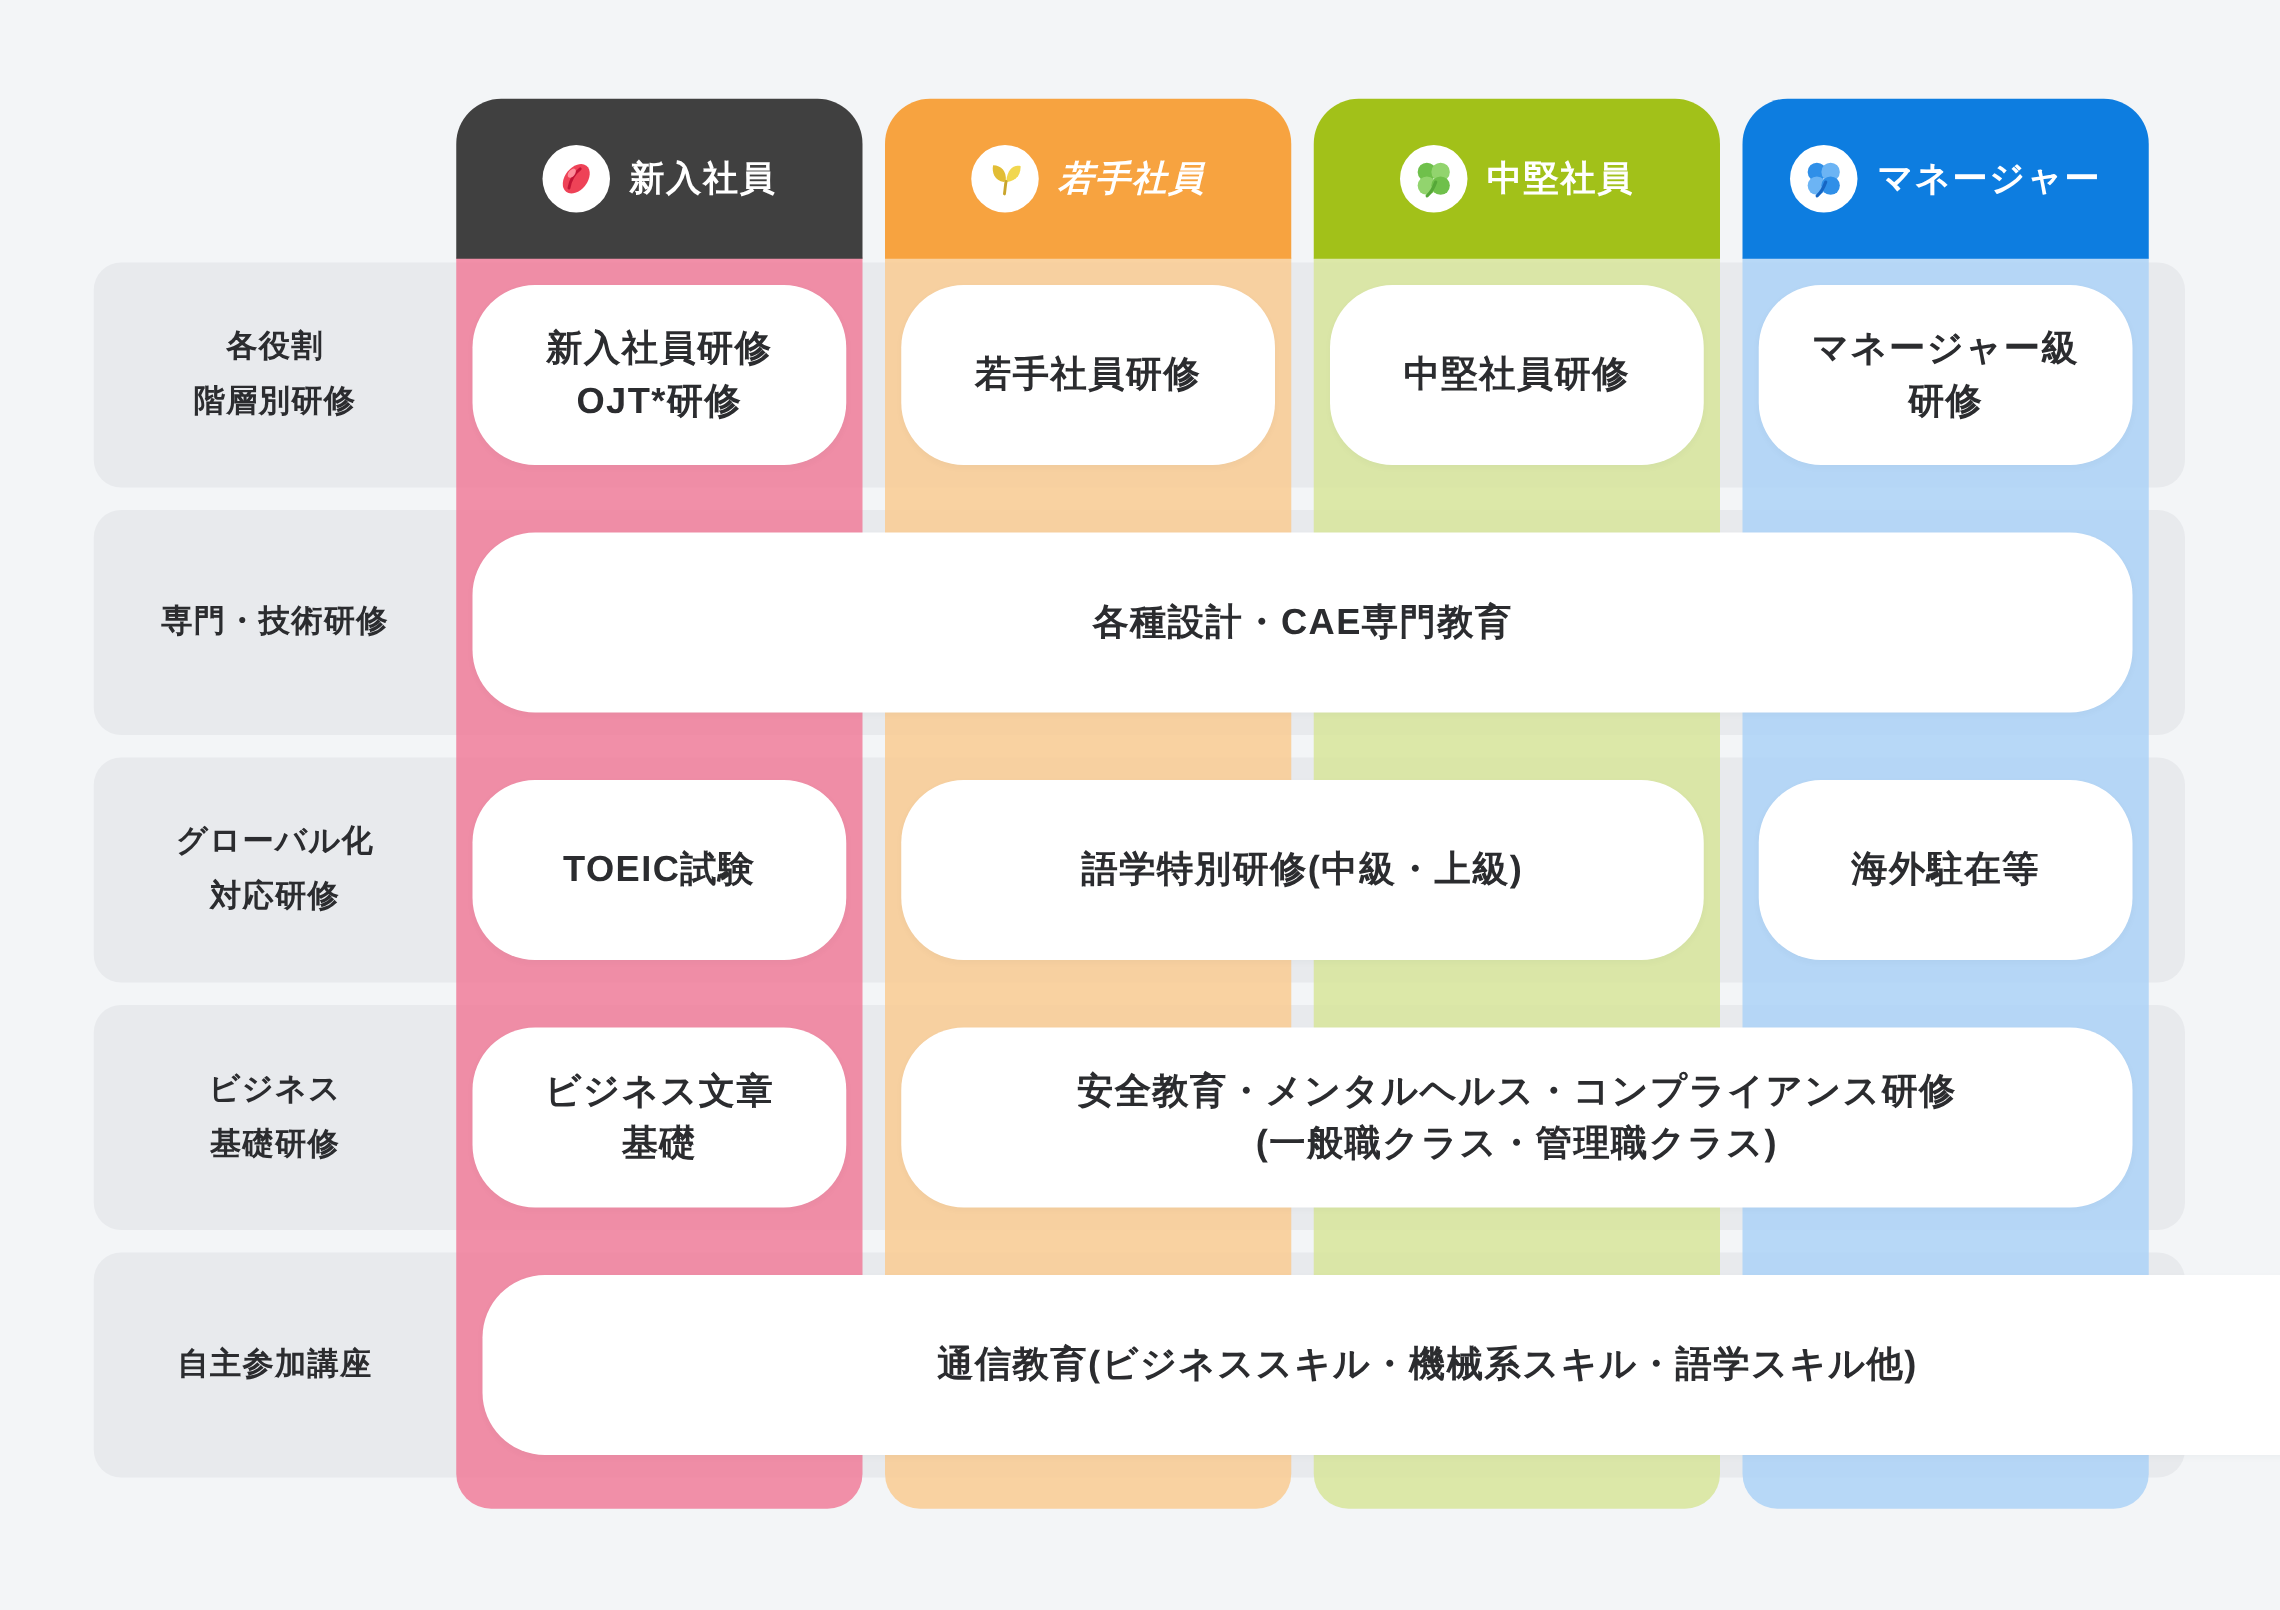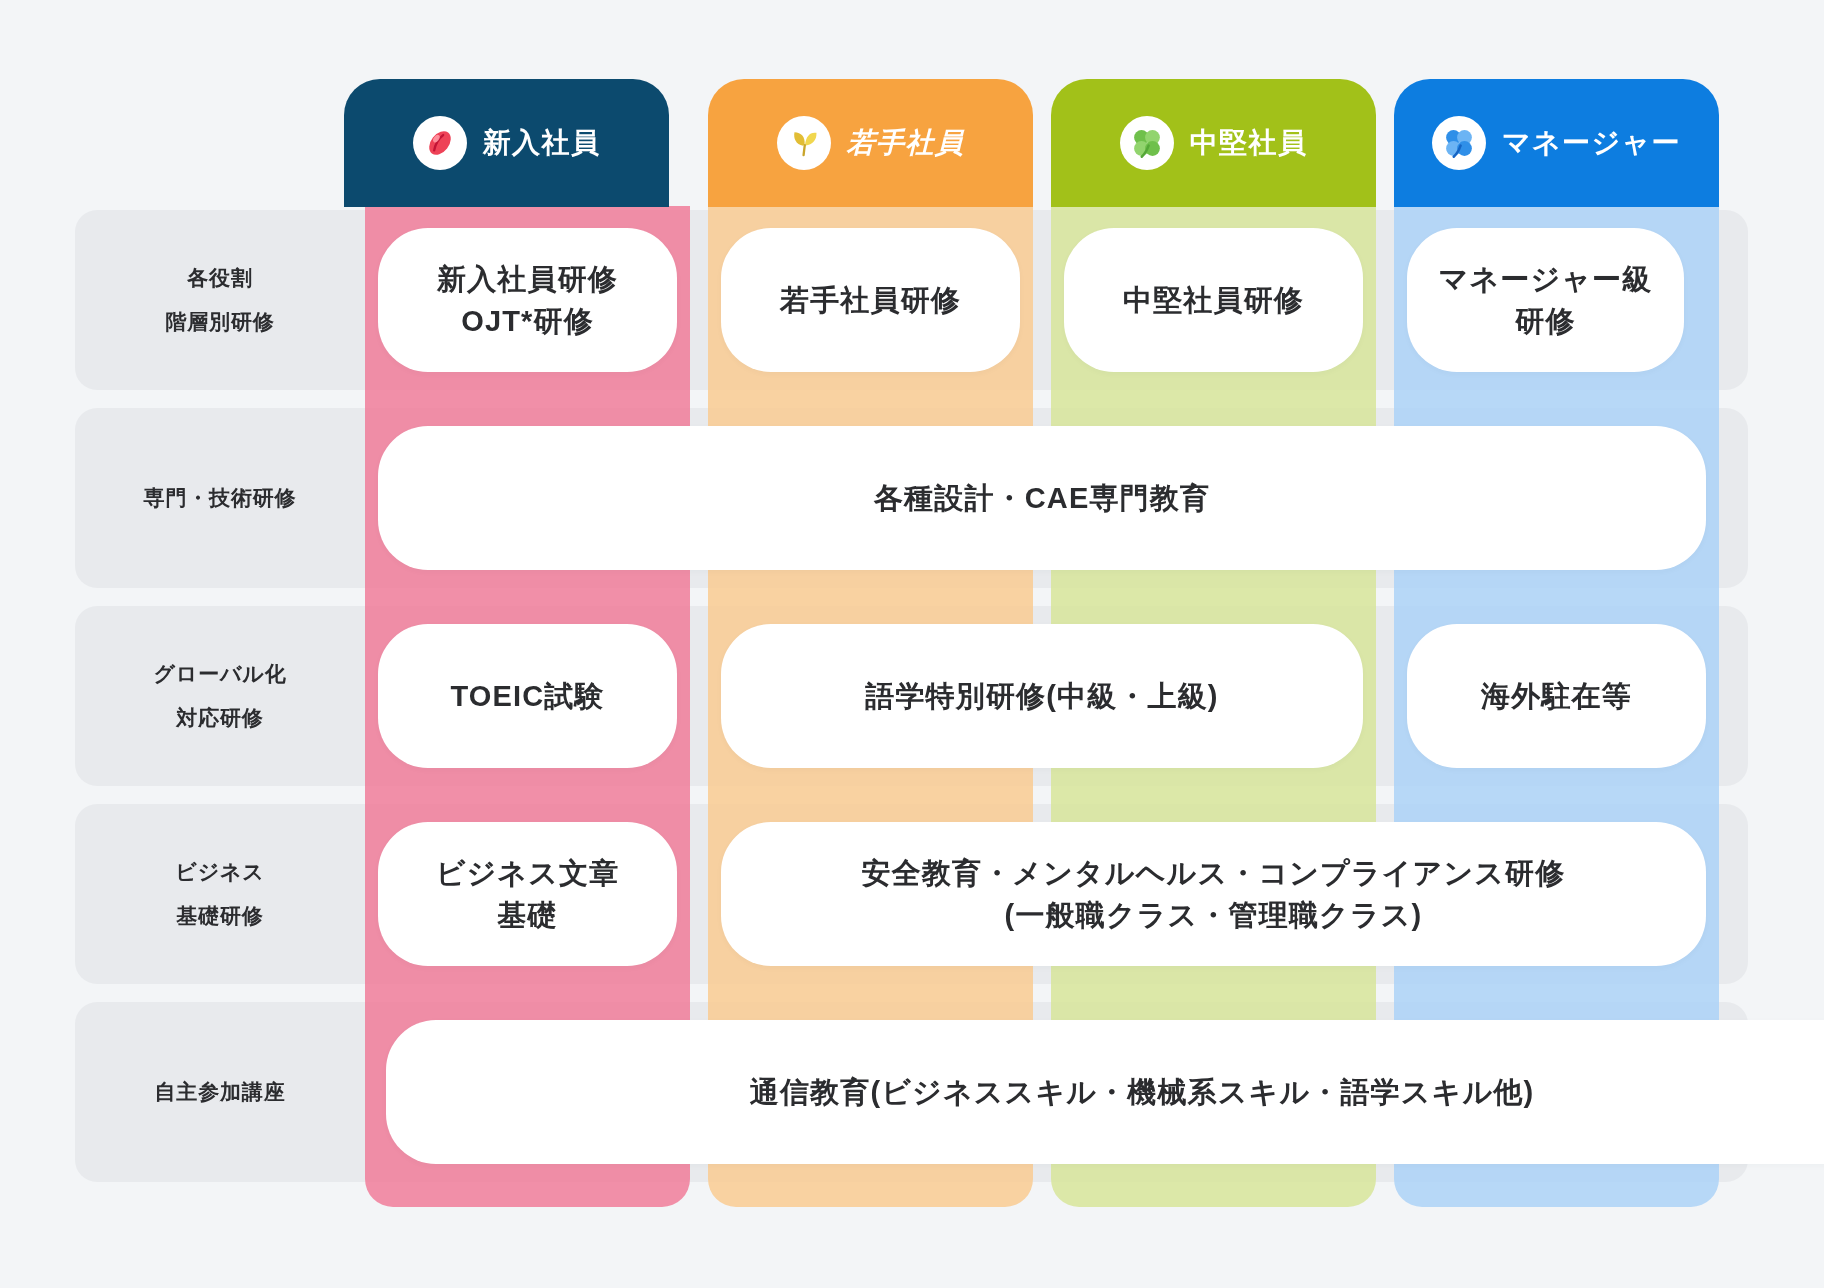--- a/index.html
+++ b/index.html
@@ -15,21 +15,21 @@
   
   .row-band{
     position:absolute;left:75px;width:1673px;height:180px;
     background:var(--row,#e8eaed);
     border-radius:22px;
     z-index:1;
   }
   .row-label{
     position:absolute;left:0;top:0;width:290px;height:100%;
     display:flex;flex-direction:column;align-items:center;justify-content:center;
-    font-size:21px;line-height:44px;letter-spacing:0.04em;
+    font-size:25px;line-height:44px;letter-spacing:0.04em;
     text-align:center;
     font-family:Liberation Serif, serif;
   }
   .row-label span{display:block;}
   
   .col-band{
     position:absolute;top:206px;height:1001px;width:325px;
     border-radius:0 0 28px 28px;
     z-index:2;
   }
@@ -97,21 +97,21 @@
       <span>自主参加講座</span>
       <span></span>
     </div>
   </div>
 
   <div class="col-band" style="left: 365px; background: rgba(240, 118, 148, 0.8);"></div>
   <div class="col-band" style="left: 708px; background: rgba(249, 203, 146, 0.85);"></div>
   <div class="col-band" style="left: 1051px; background: rgba(215, 229, 154, 0.85);"></div>
   <div class="col-band" style="left: 1394px; background: rgba(172, 210, 247, 0.85);"></div>
 
-  <div class="col-header" style="left: 344px; background: #0c4a6e;">
+  <div class="col-header" style="left: 365px; background: #404040;">
     <span class="icon-circle">
       <svg viewBox="0 0 36 36">
         <ellipse cx="18" cy="18" rx="8.5" ry="12.5" transform="rotate(38 18 18)" fill="#ee4257"></ellipse>
         <path d="M12.5 25 Q14 16 21 10.5" stroke="#c21335" stroke-width="2.2" fill="none" stroke-linecap="round"></path>
         <ellipse cx="14.6" cy="13.8" rx="2.4" ry="4" transform="rotate(38 14.6 13.8)" fill="#ff97a3" opacity="0.9"></ellipse>
       </svg>
     </span>
     <span class="col-header-label">新入社員</span>
   </div>
   <div class="col-header" style="left: 708px; background: rgb(247, 163, 64); font-style: italic;">
@@ -152,21 +152,21 @@
   <div class="cell" style="left:378px;top:228px;width:299px">
     <span>新入社員研修</span>
     <span>OJT*研修</span>
   </div>
   <div class="cell" style="left:1064px;top:228px;width:299px">
     <span>中堅社員研修</span>
   </div>
   <div class="cell" style="left:721px;top:228px;width:299px">
     <span>若手社員研修</span>
   </div>
-  <div class="cell" style="left:1407px;top:228px;width:277px">
+  <div class="cell" style="left:1407px;top:228px;width:299px">
     <span>マネージャー級</span>
     <span>研修</span>
   </div>
 
   <div class="cell" style="left:378px;top:426px;width:1328px">
     <span>各種設計・CAE専門教育</span>
   </div>
 
   <div class="cell" style="left:721px;top:624px;width:642px">
     <span>語学特別研修(中級・上級)</span>

